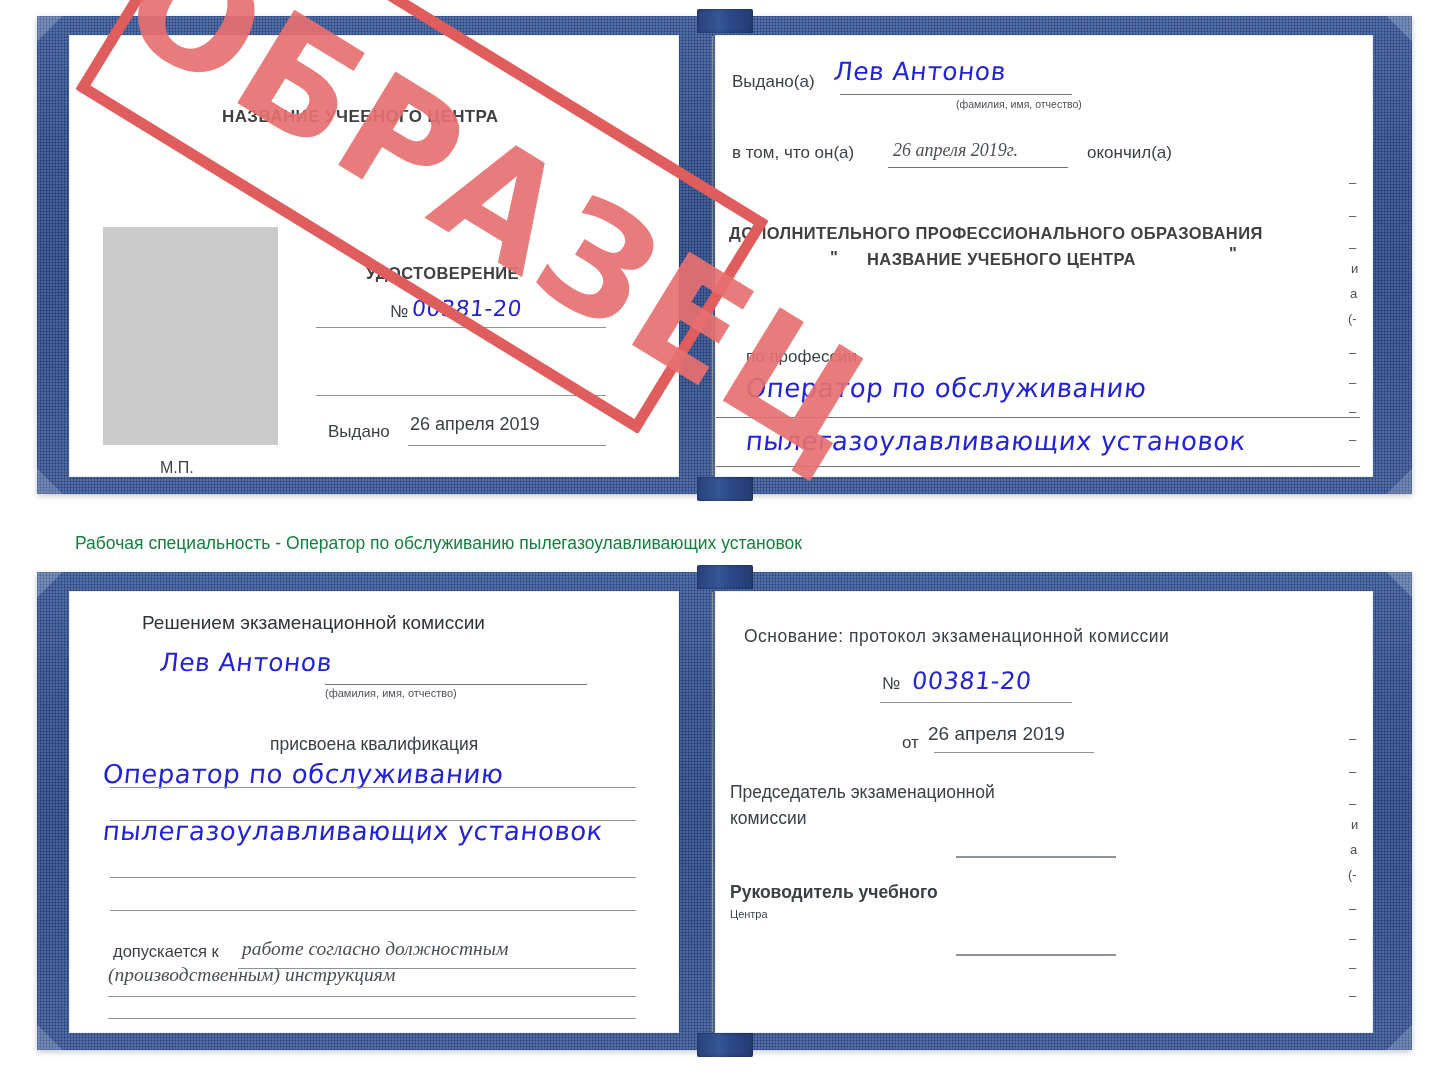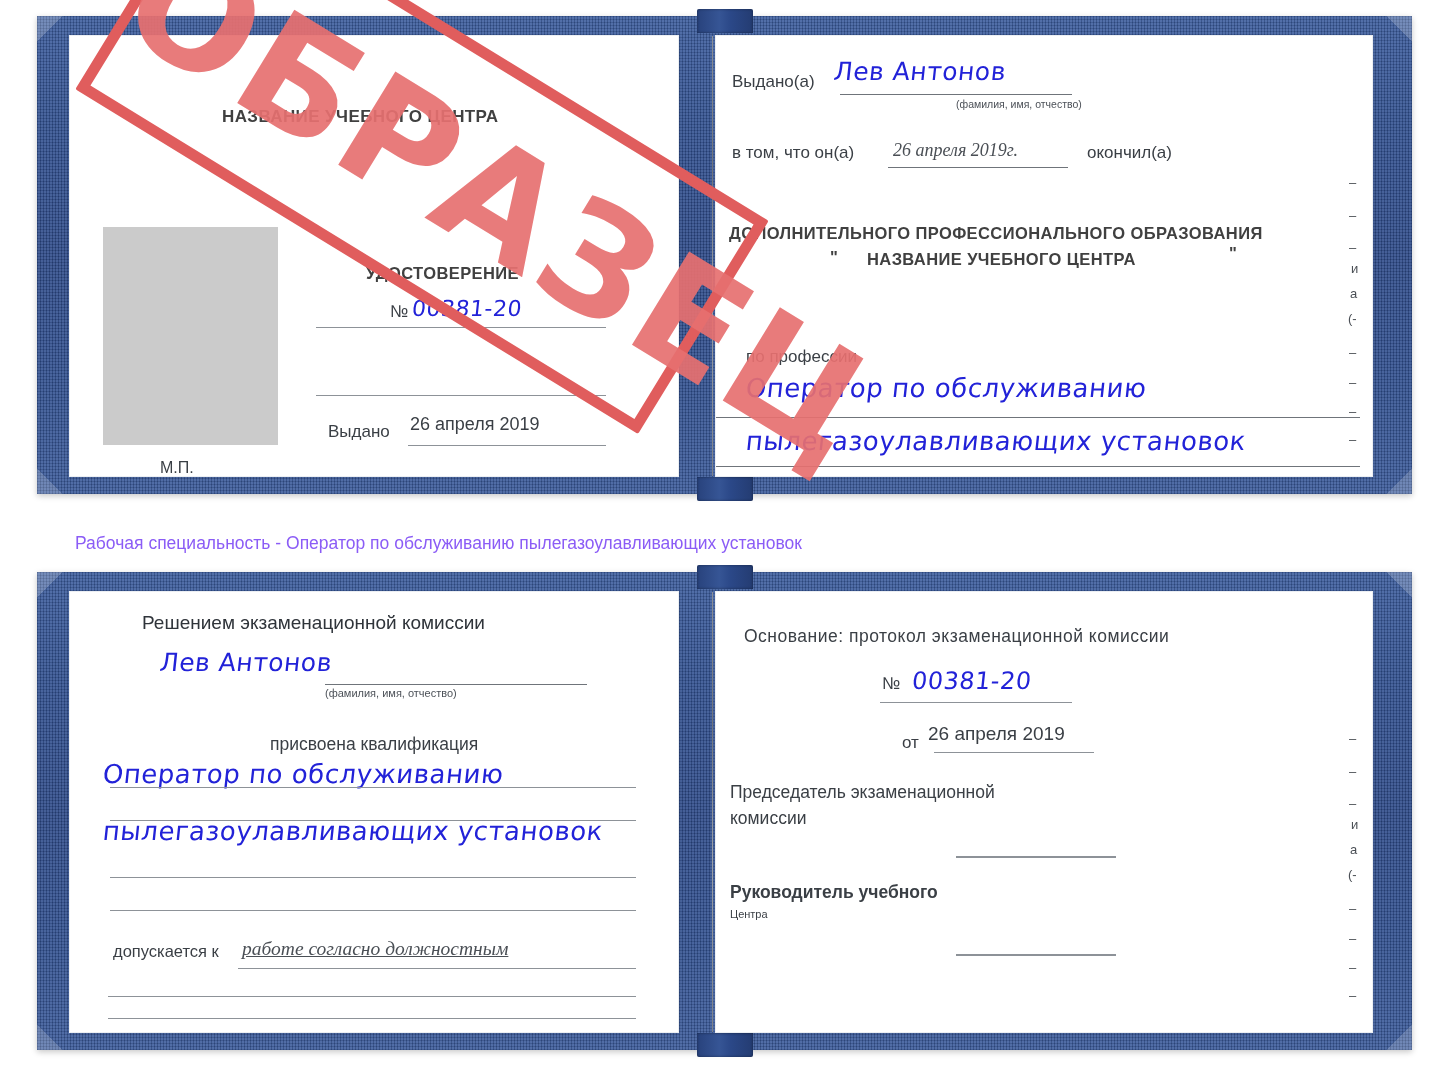--- a/index.html
+++ b/index.html
@@ -92,21 +92,21 @@
     font-weight:bold;
     font-size:150px;
     letter-spacing:4px;
     color:#e77070;
     opacity:.92;
     line-height:1;
   }
 
   .caption{
     position:absolute;
-    font-size:17.5px;color:#8b5cf6;white-space:nowrap;
+    font-size:17.5px;color:#15803d;white-space:nowrap;
   }
 </style>
 </head>
 <body>
 
 <div class="stage">
 
   <div class="book" style="left:37px;top:16px;width:1375px;height:478px;">
     <div class="spine-tab top"></div>
     <div class="spine-tab bot"></div>
@@ -195,22 +195,23 @@
 
     <div class="t hand" style="left:33px;top:167px;font-size:26px;">Оператор по обслуживанию</div>
     <div class="rule" style="left:40px;top:195px;width:526px;"></div>
     <div class="rule" style="left:40px;top:228px;width:526px;"></div>
 
     <div class="t hand" style="left:33px;top:224px;font-size:26px;">пылегазоулавливающих установок</div>
     <div class="rule" style="left:40px;top:285px;width:526px;"></div>
     <div class="rule" style="left:40px;top:318px;width:526px;"></div>
 
     <div class="t" style="left:43px;top:350px;font-size:16.5px;">допускается к</div>
-    <div class="t ital" style="left:172px;top:346px;font-size:19.5px;text-decoration:underline;">работе согласно должностным</div>
+    <div class="t ital" style="left:172px;top:346px;font-size:19.5px;">работе согласно должностным</div>
     <div class="rule" style="left:168px;top:376px;width:398px;"></div>
+    <div class="t ital" style="left:38px;top:372px;font-size:19.5px;">(производственным) инструкциям</div>
     <div class="rule" style="left:38px;top:404px;width:528px;"></div>
     <div class="rule" style="left:38px;top:426px;width:528px;"></div>
   </div>
 
   <div class="gutter" style="left:712px;top:592px;height:440px;"></div>
 
   <div class="paper" style="left:716px;top:592px;width:656px;height:440px;">
     <div class="t" style="left:28px;top:34px;font-size:17.5px;letter-spacing:.5px;">Основание: протокол экзаменационной комиссии</div>
 
     <div class="t" style="left:166px;top:82px;font-size:17px;">№</div>

